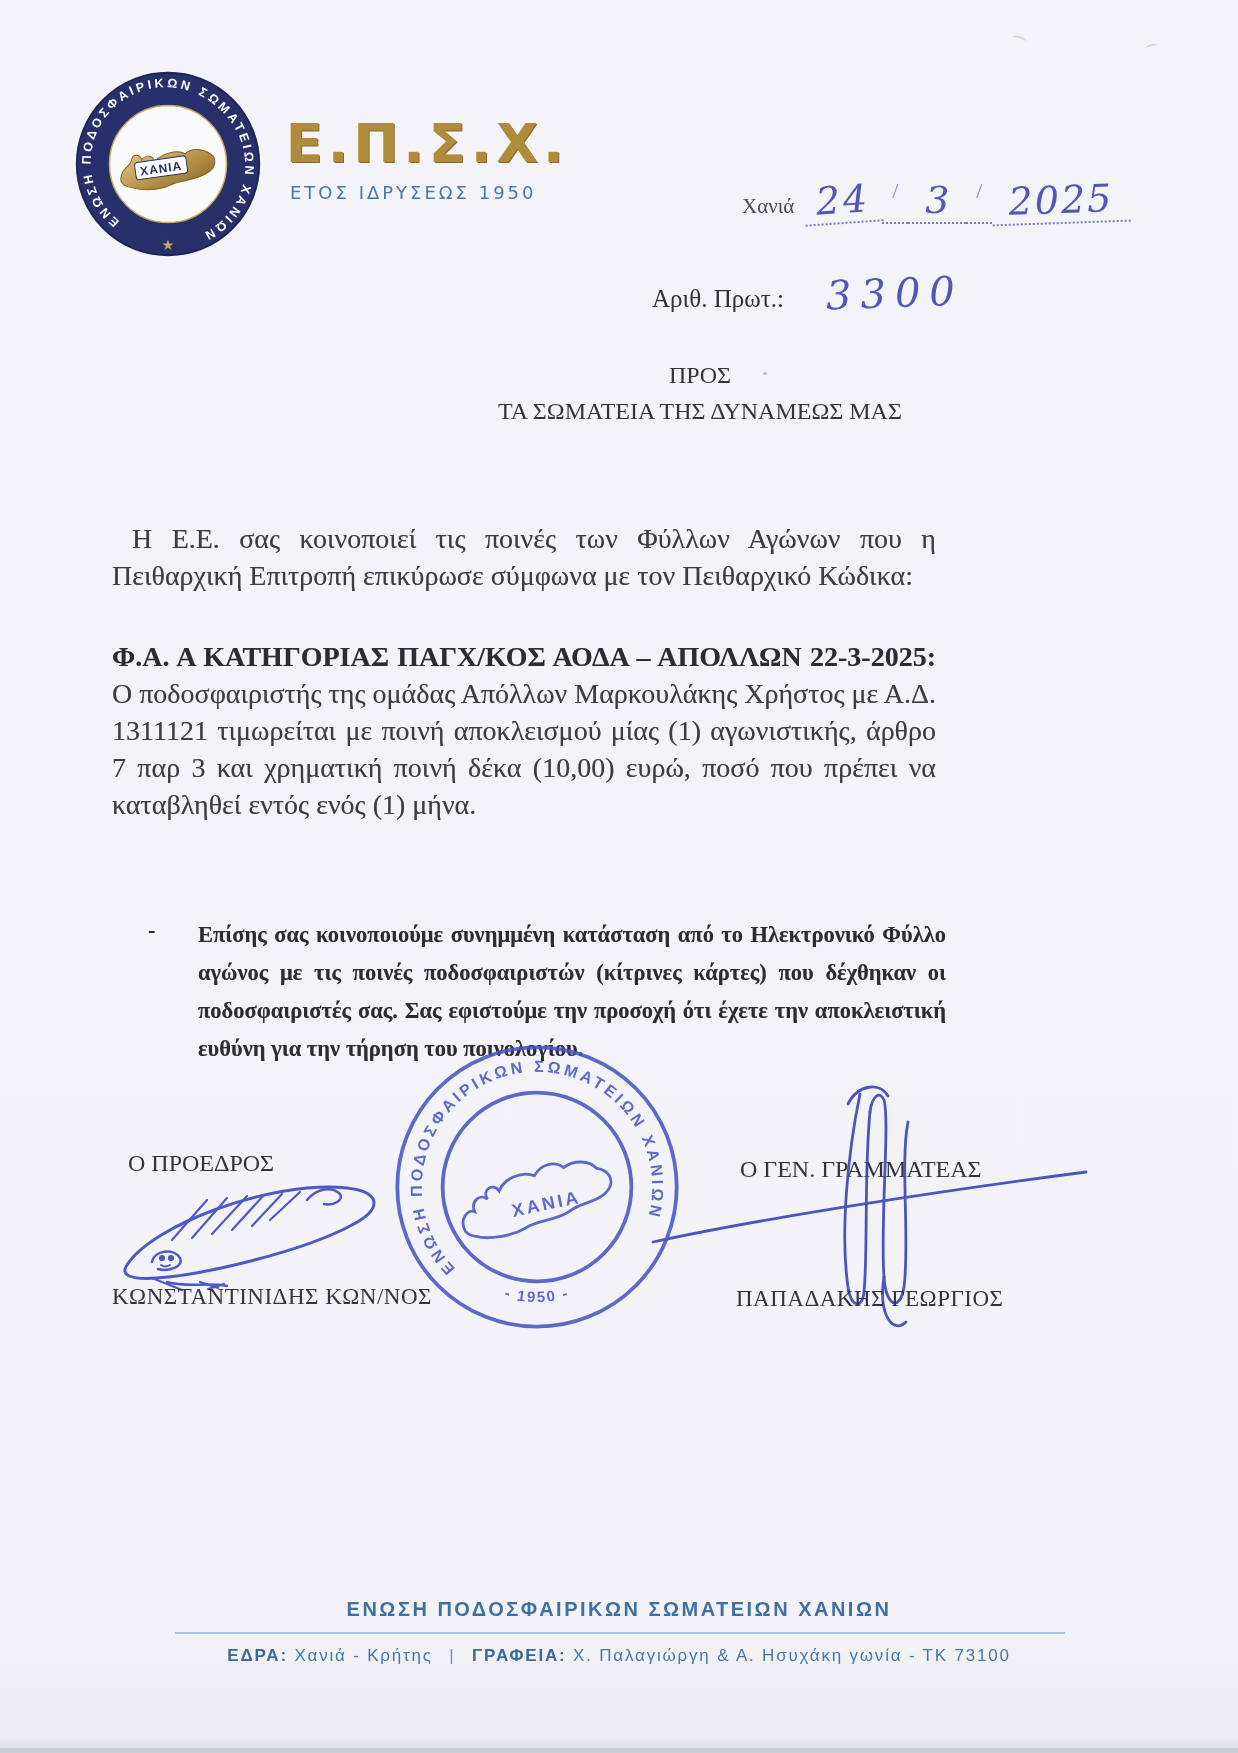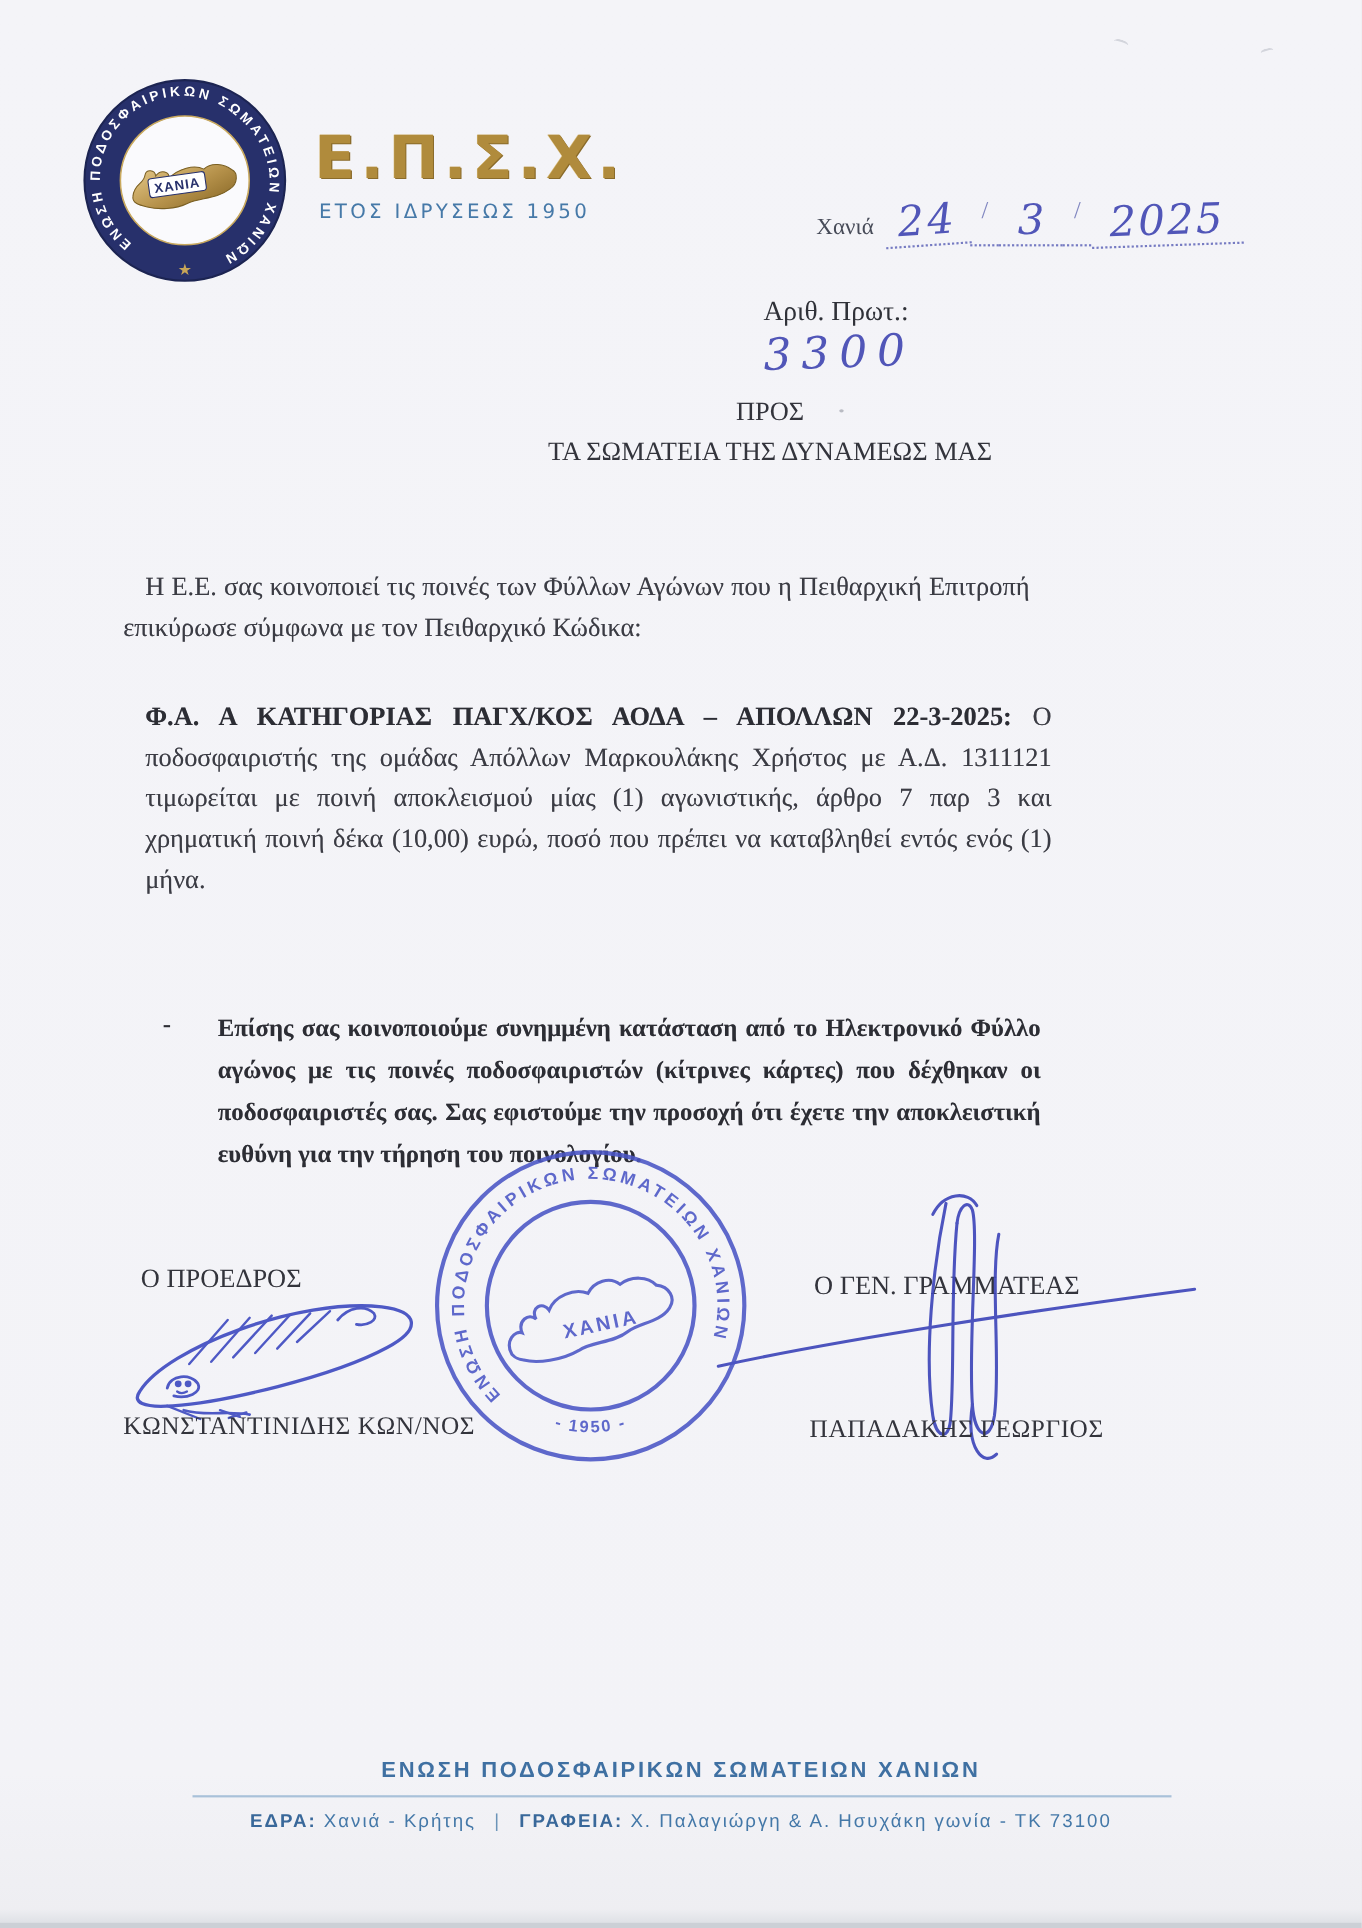--- a/index.html
+++ b/index.html
@@ -36,35 +36,35 @@
   .hand{
     font-family:"DejaVu Serif","Liberation Serif",serif;
     font-style:italic;color:#5156b8;
   }
   .date-seg{display:inline-block;border-bottom:2px dotted #767bc2;text-align:center;}
   .seg-day{min-width:78px;font-size:38px;letter-spacing:3px;transform:rotate(-4deg);}
   .seg-month{min-width:58px;font-size:38px;}
   .seg-year{min-width:138px;font-size:38px;letter-spacing:2px;transform:rotate(-2deg);}
   .date-slash{display:inline-block;border-bottom:2px dotted #767bc2;width:26px;text-align:center;
     font-size:22px;color:#8086c0;align-self:stretch;}
-  .protocol{left:652px;top:270px;display:flex;align-items:baseline;flex-direction:column;}
+  .protocol{left:652px;top:270px;display:flex;align-items:baseline;}
   .protocol-label{font-size:25px;color:#2f3138;}
   .protocol-number{font-size:40px;letter-spacing:9px;margin-left:42px;transform:rotate(-2deg);}
 
   
   .recipient{left:420px;top:362px;width:560px;text-align:center;}
   .recipient-to{font-size:24px;color:#33343c;}
   .recipient-addr{font-size:24px;margin-top:9px;color:#33343c;}
   .artifact-dot{left:763px;top:372px;width:4px;height:3px;background:#9a9da6;opacity:.65;border-radius:50%;}
 
   
-  .para{left:112px;width:824px;font-size:24px;line-height:37px;text-align:justify;
+  .para{left:112px;width:824px;font-size:28px;line-height:37px;text-align:justify;
     color:#3b3c44;text-shadow:0 0 .5px rgba(55,56,66,.45);}
   .para-intro{top:492px;text-indent:20px;}
-  .para-case{top:610px;margin-left:20px;}
+  .para-case{top:610px;}
   .bold-inline{font-weight:bold;color:#2c2d34;}
   .bullet-block{left:148px;top:916px;width:786px;}
   .bullet-marker{position:absolute;left:0;top:2px;font-weight:bold;font-size:22.5px;color:#2c2d34;}
   .bullet-text{margin-left:50px;width:748px;font-weight:bold;font-size:22.5px;line-height:38px;
     text-align:justify;color:#2c2d34;text-shadow:0 0 .5px rgba(44,45,52,.4);}
 
   
   .sig-title{font-size:24px;color:#33343c;}
   .sig-title-president{left:128px;top:1150px;}
   .sig-title-secretary{left:740px;top:1156px;}

